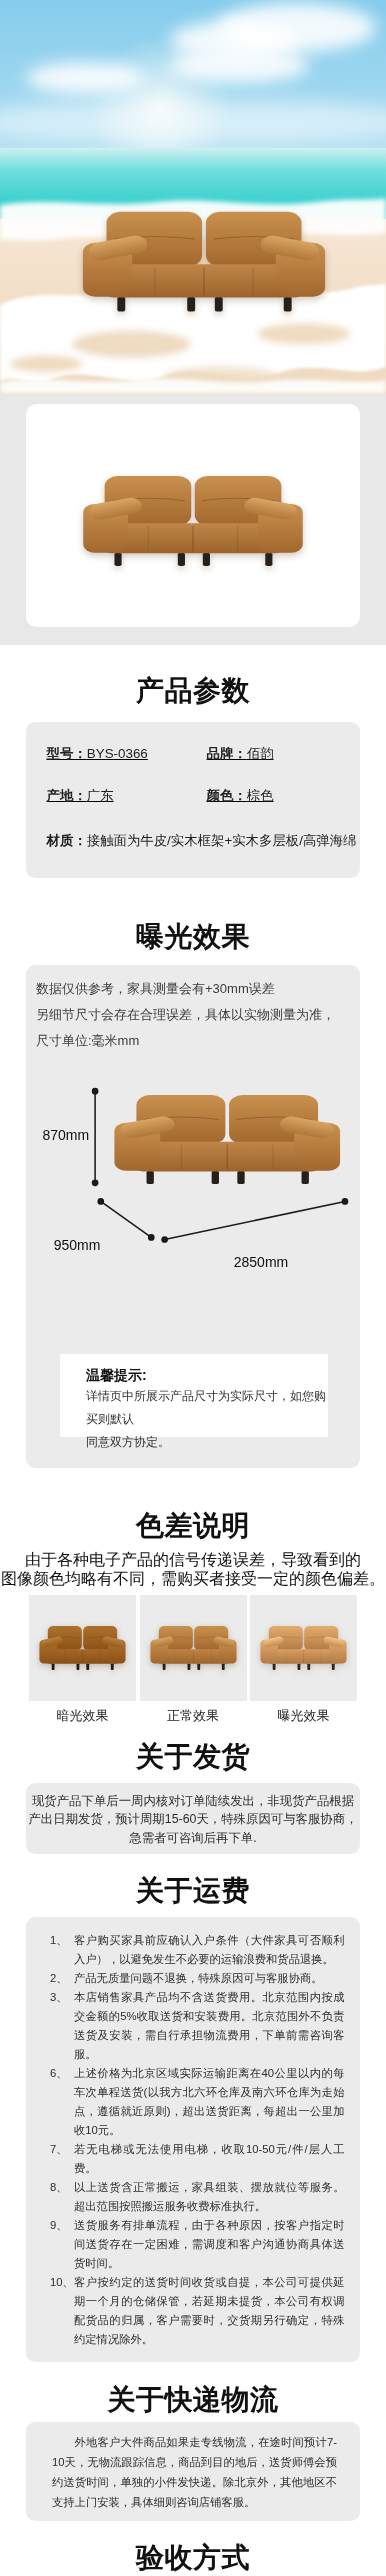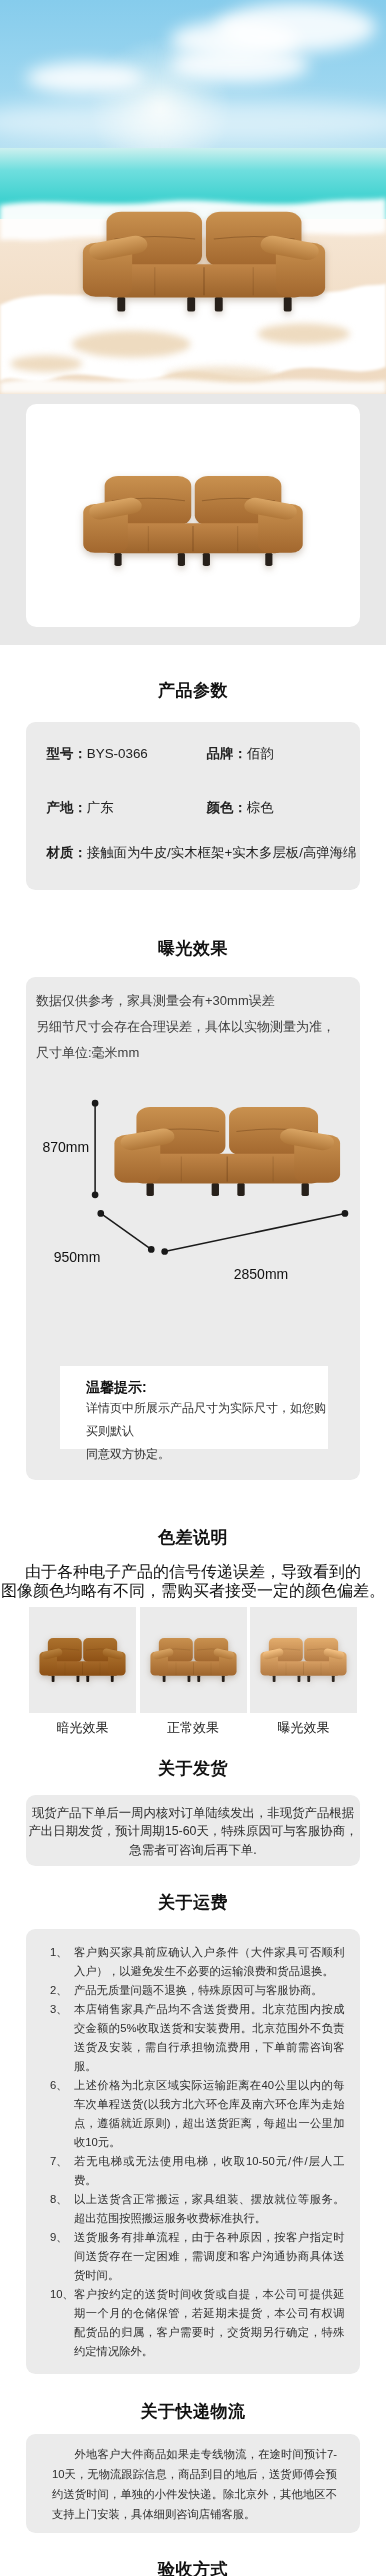--- a/index.html
+++ b/index.html
@@ -26,34 +26,34 @@
 
   
   .band{background:#e8e8e8;padding:9.8px 26px 18px;}
   .product-card{background:#fff;border-radius:10.3px;height:223px;display:flex;align-items:flex-start;justify-content:center;}
   .product-card svg{margin-top:66px;}
   .sofa-svg{filter:drop-shadow(0 3.1px 3.6px rgba(90,60,30,.28));}
   .sofa-dark{filter:brightness(.80) saturate(1.3) drop-shadow(0 2.6px 3.1px rgba(90,60,30,.28));}
   .sofa-normal{filter:drop-shadow(0 2.6px 3.1px rgba(90,60,30,.28));}
   .sofa-bright{filter:brightness(1.18) saturate(.82) drop-shadow(0 2.6px 3.1px rgba(90,60,30,.22));}
 
-  .section-title{margin:0;font-size:17px;line-height:36px;font-weight:700;color:#111;text-align:center;letter-spacing:0.5px;}
+  .section-title{margin:0;font-size:28px;line-height:36px;font-weight:700;color:#111;text-align:center;letter-spacing:0.5px;}
   .t-params{margin-top:28px;}
   .t-size{margin-top:41px;}
   .t-color{margin-top:40px;}
   .t-ship{margin-top:14px;}
   .t-freight{margin-top:19px;}
   .t-logi{margin-top:19.6px;}
   .t-accept{margin-top:18.5px;}
 
   .card{margin:0 26px;background:#ebebeb;border-radius:9.3px;}
 
   
   .params-card{margin-top:13px;padding:23px 0 28px 20.6px;}
-  .p-grid{display:grid;grid-template-columns:160px 1fr;row-gap:36px;}
+  .p-grid{display:grid;grid-template-columns:160px 1fr;row-gap:24px;text-decoration:underline;}
   .p-field{font-size:13.4px;color:#222;white-space:nowrap;}
   .p-label{font-weight:700;}
   .p-material{margin-top:27px;font-size:13.4px;color:#222;white-space:nowrap;}
 
   
   .size-card{margin-top:10.3px;padding:11.3px 0 31px;}
   .size-notes{padding-left:10px;}
   .size-note{font-size:13px;line-height:26px;color:#3c3c3c;}
   .dim-figure{position:relative;margin-top:32px;height:170px;text-decoration:underline;}
   .dim-label{position:absolute;font-size:14px;color:#111;text-align:center;}

